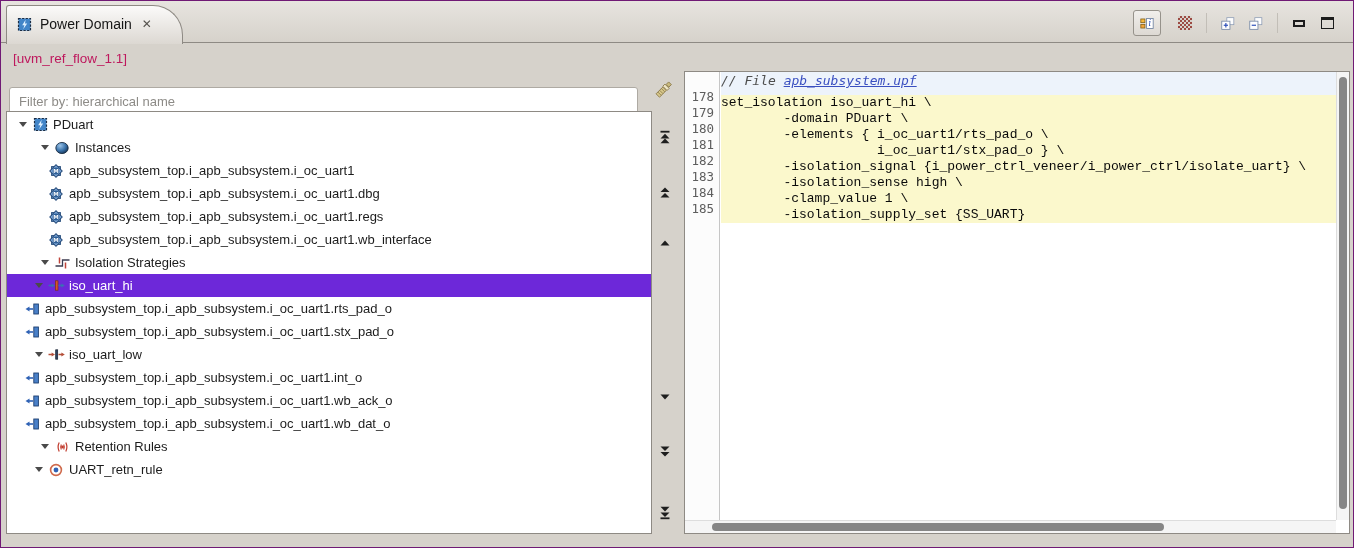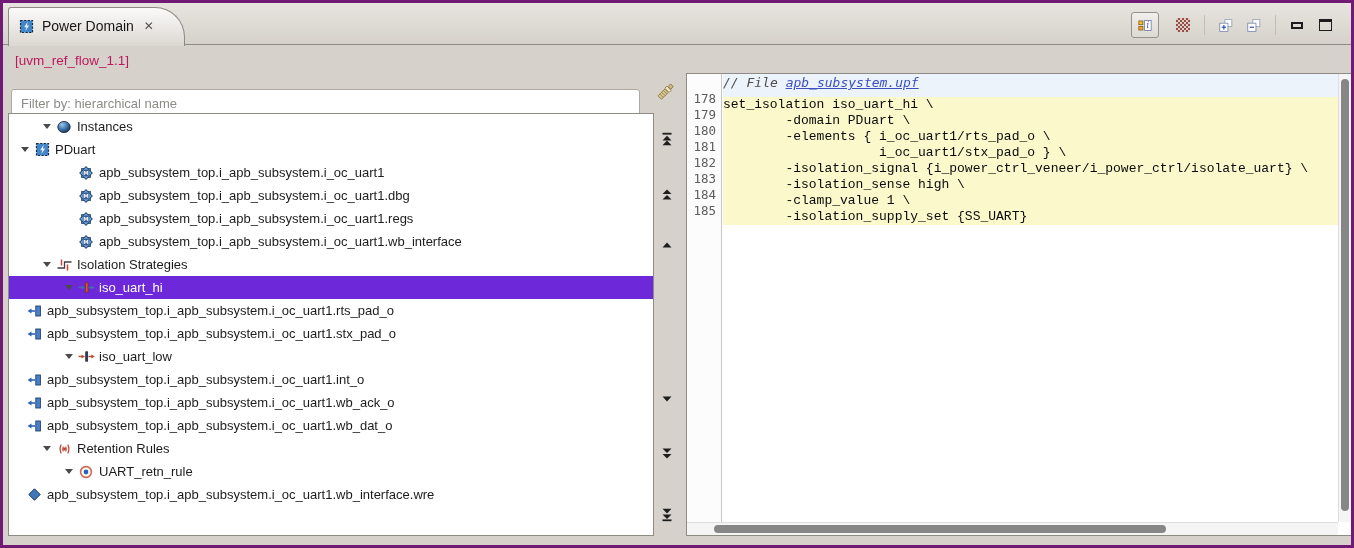--- a/index.html
+++ b/index.html
@@ -1,19 +1,19 @@
 <!DOCTYPE html>
 <html><head>
 <meta charset="utf-8">
 <style>
   html,body{margin:0;padding:0;background:#b8b4ae;}
   *{box-sizing:border-box;}
   .window{
     position:relative;width:1354px;height:548px;margin:0 auto;
-    background:#d6d2cb;border:3px solid #701a75;overflow:hidden;
+    background:#d6d2cb;border:1px solid #701a75;overflow:hidden;
     font-family:"Liberation Sans","DejaVu Sans",sans-serif;color:#1e1e1e;
   }
   
   .tabbar{position:absolute;top:0;left:0;right:0;height:42px;border-bottom:1px solid #8e8a84;background:linear-gradient(#e7e4df,#d6d2cb);}
   .tab{
     position:absolute;left:5px;top:4px;height:39px;z-index:2;
     display:flex;align-items:center;gap:8px;padding:0 30px 2px 10px;
     background:linear-gradient(#fbfaf9,#dcd8d2);
     border:1px solid #8e8a84;border-bottom:none;border-radius:3px 30px 0 0;
   }
@@ -36,21 +36,21 @@
   .filter-input::placeholder{color:#8d8b87;}
   .brush-btn{position:absolute;left:651px;top:76px;width:24px;height:24px;display:flex;align-items:center;justify-content:center;background:transparent;border:none;padding:0;}
   .tree{
     position:absolute;left:5px;top:110px;width:646px;height:423px;
     background:#fff;border:1px solid #8e8a84;overflow:hidden;padding-top:1px;
   }
   .trow{display:flex;align-items:center;height:23px;white-space:nowrap;font-size:13px;color:#1c1c1c;}
   .trow .exp{width:16px;display:flex;align-items:center;justify-content:center;flex:none;}
   .tri-down{width:0;height:0;border-left:4.5px solid transparent;border-right:4.5px solid transparent;border-top:5.5px solid #4a4a4a;}
   .ticon{width:18px;display:flex;align-items:center;justify-content:center;margin-right:4px;flex:none;}
-  .lv0{padding-left:8px;}  .lv1{padding-left:30px;}  .lv2{padding-left:52px;}  .lv3{}
+  .lv0{padding-left:8px;}  .lv1{padding-left:30px;}  .lv2{padding-left:24px;}  .lv3{}
   .trow.sel{background:#6d28d9;color:#fff;}
   
   .navbtn{position:absolute;left:656px;width:16px;height:15px;background:transparent;border:none;padding:0;display:flex;align-items:center;justify-content:center;}
   
   .editor{position:absolute;left:683px;top:70px;width:666px;height:463px;background:#fff;border:1px solid #8e8a84;}
   .gutter{position:absolute;left:0;top:0;bottom:13px;width:35px;background:#fcfcfc;border-right:1px solid #c6c6c6;}
   .gnum{height:16px;line-height:16px;text-align:right;padding-right:5px;font-family:"DejaVu Sans Mono","Liberation Mono",monospace;font-size:12.5px;color:#5d5d5d;}
   .gblank{height:17px;}
   .codecol{position:absolute;left:36px;top:0;right:13px;bottom:13px;overflow:hidden;background:#fff;}
   .cline{height:16px;line-height:16px;font-family:"DejaVu Sans Mono","Liberation Mono",monospace;font-size:13px;white-space:pre;color:#0a0a0a;}
@@ -232,44 +232,44 @@
   <div class="scope-label">[uvm_ref_flow_1.1]</div>
   <input class="filter-input" type="text" placeholder="Filter by: hierarchical name" style="">
   <button class="brush-btn">
     <svg width="22" height="22">
         <use href="#ic-brush"></use>
       </svg>
   </button>
 
   <div class="tree">
 
-    <div class="trow lv1">
-      <span class="exp">
-          <span class="tri-down"></span>
-        </span>
-      <span class="ticon">
-          <svg width="14" height="14">
-            <use href="#ic-sphere"></use>
-          </svg>
-        </span>
-      <span>Instances</span>
-    </div>
-
     <div class="trow lv0">
       <span class="exp">
           <span class="tri-down"></span>
         </span>
       <span class="ticon">
           <svg width="15" height="15">
             <use href="#ic-pd"></use>
           </svg>
         </span>
       <span>PDuart</span>
     </div>
 
+    <div class="trow lv1">
+      <span class="exp">
+          <span class="tri-down"></span>
+        </span>
+      <span class="ticon">
+          <svg width="14" height="14">
+            <use href="#ic-sphere"></use>
+          </svg>
+        </span>
+      <span>Instances</span>
+    </div>
+
     <div class="trow lv2">
       <span class="exp"></span>
       <span class="ticon">
           <svg width="14" height="14">
             <use href="#ic-module"></use>
           </svg>
         </span>
       <span>apb_subsystem_top.i_apb_subsystem.i_oc_uart1</span>
     </div>
     <div class="trow lv2">
@@ -400,29 +400,20 @@
           <span class="tri-down"></span>
         </span>
       <span class="ticon">
           <svg width="14" height="14">
             <use href="#ic-retrule"></use>
           </svg>
         </span>
       <span>UART_retn_rule</span>
     </div>
 
-    <div class="trow lv3">
-      <span class="exp"></span>
-      <span class="ticon">
-          <svg width="13" height="13">
-            <use href="#ic-diamond"></use>
-          </svg>
-        </span>
-      <span>apb_subsystem_top.i_apb_subsystem.i_oc_uart1.wb_interface.wre</span>
-    </div>
   </div>
 
   <button class="navbtn" style="top:128px">
       <svg width="14" height="14">
         <use href="#ic-navtop"></use>
       </svg>
     </button>
   <button class="navbtn" style="top:183px">
       <svg width="14" height="14">
         <use href="#ic-navpgup"></use>

